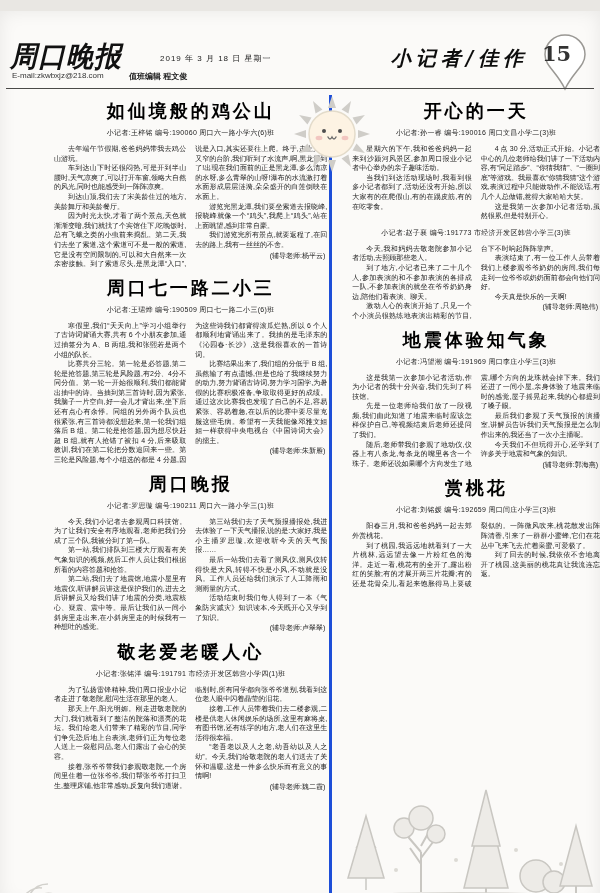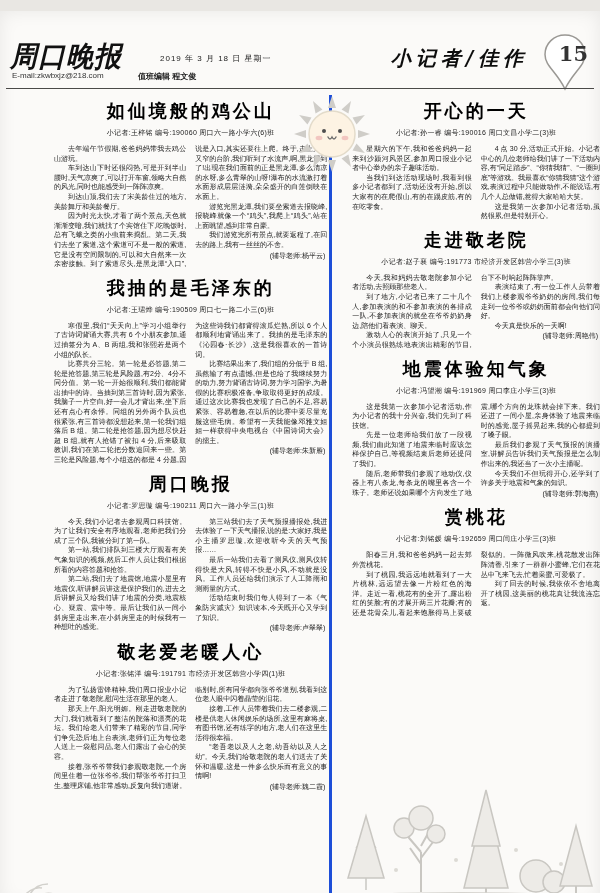--- a/index.html
+++ b/index.html
@@ -6,25 +6,25 @@
   .page{position:relative;width:600px;height:893px;background:#fbfaf8;margin:11px auto;
         overflow:hidden;font-family:"Liberation Sans",sans-serif;color:#1a1a1a;
         box-shadow:inset 0 0 18px rgba(0,0,0,.08);}
   
   .masthead-row{position:absolute;top:28px;left:10px;right:10px;height:46px;}
   .masthead{position:absolute;left:0;top:0;font-family:"DejaVu Serif",serif;
             font-weight:bold;font-style:italic;font-size:27px;letter-spacing:1px;color:#111;
             transform:scaleY(1.05);}
   .date-line{position:absolute;left:150px;top:14px;font-size:8px;color:#222;letter-spacing:1px;}
   .mail-line{position:absolute;left:2px;top:32px;font-size:8px;color:#333;}
-  .duty-line{position:absolute;left:128px;top:32px;font-size:8px;font-weight:bold;color:#222;}
+  .duty-line{position:absolute;left:119px;top:32px;font-size:8px;font-weight:bold;color:#222;}
   .section-title{position:absolute;right:62px;top:6px;font-family:"DejaVu Serif",serif;
             font-weight:bold;font-style:italic;font-size:20px;letter-spacing:5px;color:#0d0d0d;}
   .page-pin{position:absolute;right:2px;top:-6px;width:46px;height:66px;}
-  .page-pin .num{position:absolute;top:8px;left:0;width:46px;text-align:right;
+  .page-pin .num{position:absolute;top:8px;left:0;width:46px;text-align:left;
             font-family:"DejaVu Serif",serif;font-size:21px;font-weight:bold;color:#333;}
   .header-rule{position:absolute;top:77px;left:6px;right:6px;height:1px;background:#4a4a48;}
   
   .content{position:absolute;top:84px;left:0;right:0;bottom:0;display:flex;}
   .colgroup-left{width:278px;margin-left:54px;}
   .colgroup-right{width:252px;margin-left:2px;border-left:3px solid #1d4ed8;padding-left:20px;}
   .article{margin-top:7px;}
   .article:first-child{margin-top:2px;}
   .article-title{font-size:18px;font-weight:bold;text-align:center;letter-spacing:3px;
             margin:4px 0 5px 0;color:#000;}
@@ -95,21 +95,21 @@
           <p>车到达山下时还很闷热,可是开到半山腰时,天气凉爽了,可以打开车窗,领略大自然的风光,同时也能感受到一阵阵凉爽。</p>
           <p>到达山顶,我们去了宋美龄住过的地方,美龄舞厅和美龄餐厅。</p>
           <p>因为时光太快,才看了两个景点,天色就渐渐变暗,我们就找了个宾馆住下,吃晚饭时,总有飞蛾之类的小虫前来捣乱。第二天,我们去坐了索道,这个索道可不是一般的索道,它是没有空间限制的,可以和大自然来一次亲密接触。到了索道尽头,是黑龙潭“入口”,说是入口,其实还要往上爬。终于,走上又陡又窄的台阶,我们听到了水流声,啊,黑龙潭到了!出现在我们面前的正是黑龙潭,多么清凉的水呀,多么青翠的山呀!瀑布的水流激打着水面形成层层涟漪,朵朵盛开的白莲倒映在水面上。</p>
           <p>游览完黑龙潭,我们要坐索道去报晓峰,报晓峰就像一个“鸡头”,我爬上“鸡头”,站在上面眺望,感到非常自豪。</p>
           <p>我们游览完所有景点,就要返程了,在回去的路上,我有一丝丝的不舍。</p>
           <div class="credit">(辅导老师:杨平云)</div>
         </div>
       </section>
 
       <section class="article">
-        <h2 class="article-title">我抽的是毛泽东的</h2>
+        <h2 class="article-title">周口七一路二小三</h2>
         <div class="byline">小记者:王珺烨  编号:190509  周口七一路二小三(6)班</div>
         <div class="article-body">
           <p>寒假里,我们“天天向上”学习小组举行了古诗词背诵大赛,共有 6 个小朋友参加,通过抽签分为 A、B 两组,我和张熙若是两个小组的队长。</p>
           <p>比赛共分三轮。第一轮是必答题,第二轮是抢答题,第三轮是风险题,有2分、4分不同分值。第一轮一开始很顺利,我们都能背出抽中的诗。当抽到第三首诗时,因为紧张,我脑子一片空白,好一会儿才背出来,坐下后还有点心有余悸。同组的另外两个队员也很紧张,有三首诗都没想起来,第一轮我们组落后 B 组。第二轮是抢答题,因为想尽快赶超 B 组,就有人抢错了被扣 4 分,后来吸取教训,我们在第二轮把分数追回来一些。第三轮是风险题,每个小组选的都是 4 分题,因为这些诗我们都背得滚瓜烂熟,所以 6 个人都顺利地背诵出来了。我抽的是毛泽东的《沁园春·长沙》,这是我很喜欢的一首诗词。</p>
           <p>比赛结果出来了,我们组的分低于 B 组,虽然输了有点遗憾,但是也给了我继续努力的动力,努力背诵古诗词,努力学习国学,为暑假的比赛积极准备,争取取得更好的成绩。通过这次比赛我也发现了自己的不足,容易紧张、容易着急,在以后的比赛中要尽量克服这些毛病。希望有一天我能像邓雅文姐姐一样获得中央电视台《中国诗词大会》的擂主。</p>
           <div class="credit">(辅导老师:朱新雁)</div>
         </div>
       </section>
 
       <section class="article">
@@ -148,21 +148,20 @@
         <div class="byline">小记者:孙一睿  编号:190016  周口文昌小学二(3)班</div>
         <div class="article-body">
           <p>星期六的下午,我和爸爸妈妈一起来到沙颍河风景区,参加周口报业小记者中心举办的亲子趣味活动。</p>
           <p>当我们到达活动现场时,我看到很多小记者都到了,活动还没有开始,所以大家有的在爬假山,有的在踢皮筋,有的在吃零食。</p>
           <p>4 点 30 分,活动正式开始。小记者中心的几位老师给我们讲了一下活动内容,有“同足踏步”、“你猜我猜”、“一圈到底”等游戏。我最喜欢“你猜我猜”这个游戏,表演过程中只能做动作,不能说话,有几个人总做错,惹得大家哈哈大笑。</p>
           <p>这是我第一次参加小记者活动,虽然很累,但是特别开心。</p>
         </div>
       </section>
 
       <section class="article">
-        <h2 class="article-title">走进敬老院</h2>
         <div class="byline">小记者:赵子襄  编号:191773  市经济开发区韩营小学三(3)班</div>
         <div class="article-body">
           <p>今天,我和妈妈去敬老院参加小记者活动,去照顾那些老人。</p>
           <p>到了地方,小记者已来了二十几个人,参加表演的和不参加表演的各排成一队,不参加表演的就坐在爷爷奶奶身边,陪他们看表演、聊天。</p>
           <p>激动人心的表演开始了,只见一个个小演员很熟练地表演出精彩的节目,台下不时响起阵阵掌声。</p>
           <p>表演结束了,有一位工作人员带着我们上楼参观爷爷奶奶的房间,我们每走到一位爷爷或奶奶面前都会向他们问好。</p>
           <p>今天真是快乐的一天啊!</p>
           <div class="credit">(辅导老师:周艳伟)</div>
         </div>
       </section>

